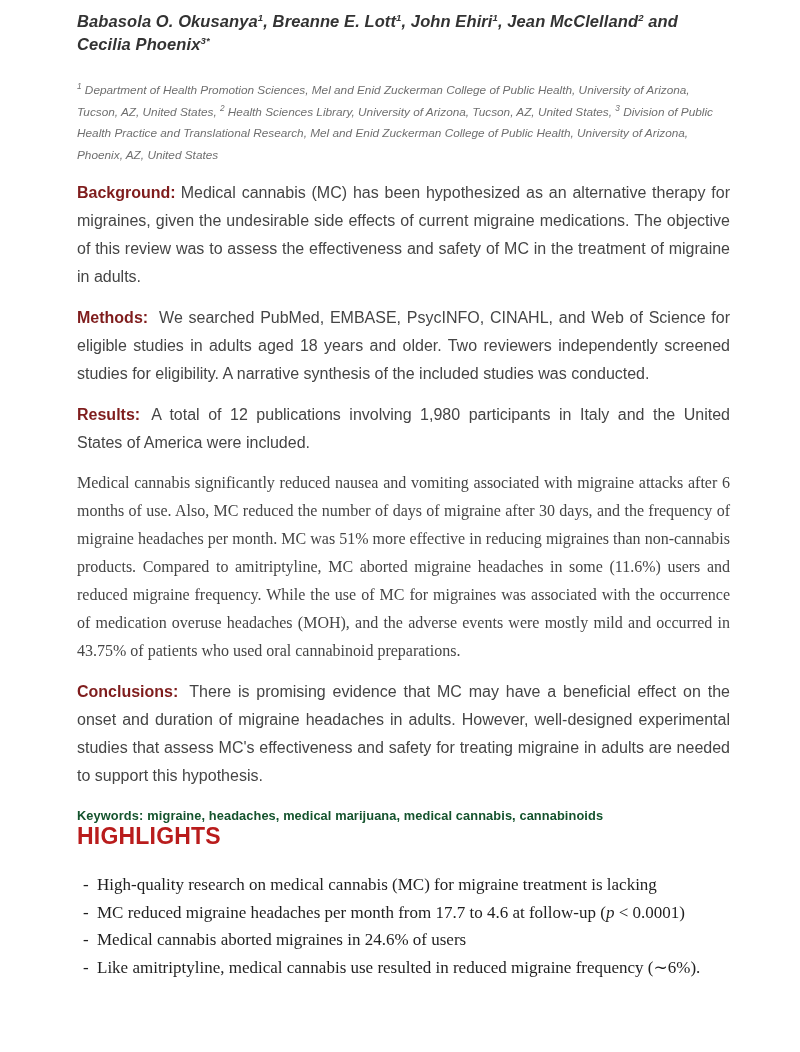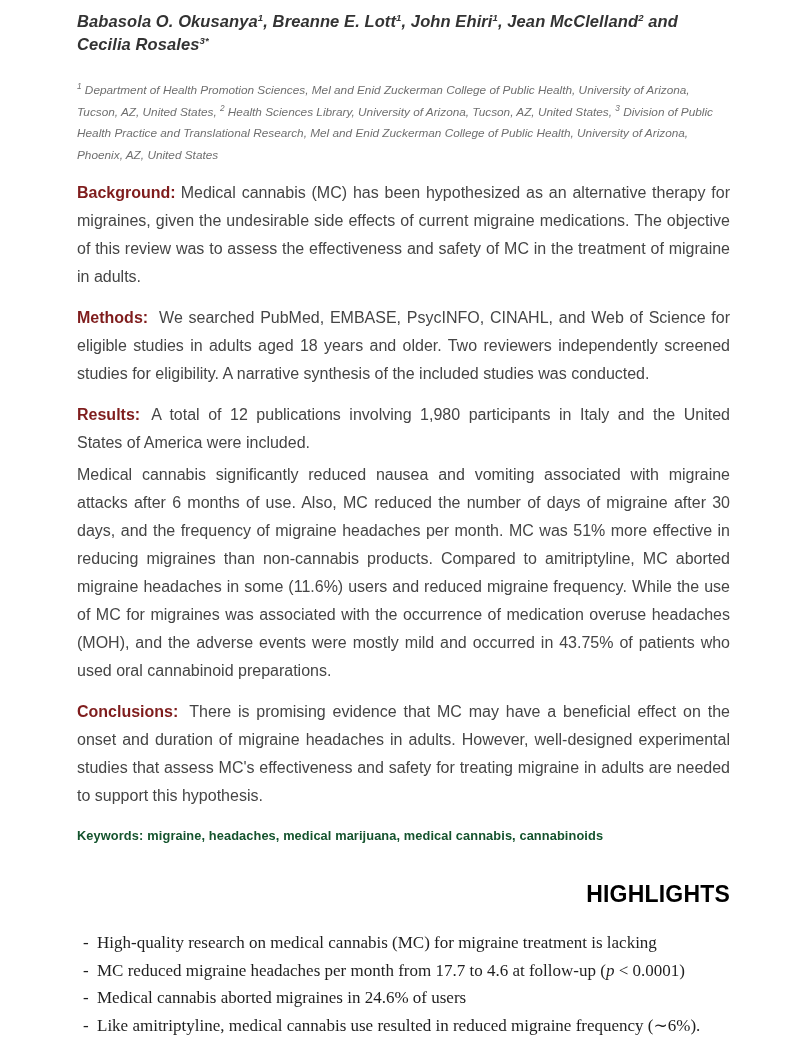--- a/index.html
+++ b/index.html
@@ -32,38 +32,36 @@
   }
   .affiliations sup { font-size: 70%; }
   sup { line-height: 0; vertical-align: super; }
   .abstract p.para {
     margin-top: 13px;
     font-size: 16px;
     line-height: 28px;
     color: #454545;
     text-align: justify;
   }
-  .abstract p.para.cont { margin-top: 4px; }
+  .abstract p.para.cont { margin-top: 12px; font-family: Liberation Serif, serif; }
   .plabel { font-weight: bold; color: #7f1d1d; margin-right: 5px; }
   .plabel.wide { margin-right: 11px; }
   .keywords {
     margin-top: 18px;
     font-size: 12.8px;
     font-weight: bold;
     color: #14532d;
     letter-spacing: 0.1px;
   }
   .klabel { margin-right: 4px; }
   .highlights-title {
-    margin-top: 38px;
     font-size: 23px;
     font-weight: bold;
-    color: #000000;
+    color: #b91c1c;
     letter-spacing: 0.2px;
-    text-align: right;
   }
   .hl-list {
     margin-top: 21px;
     list-style: none;
     font-family: "Liberation Serif", serif;
     font-size: 17px;
     line-height: 27.5px;
     color: #1f1f1f;
   }
   .hl-list li { display: flex; }
@@ -73,21 +71,21 @@
     margin-left: 6px;
   }
   .hl-list .hl-text { flex: 1; }
   .it { font-style: italic; }
 </style>
 </head>
 <body>
 
 <div class="page">
 
-  <div class="authors"><span>Babasola O. Okusanya</span><sup>1</sup><span>, Breanne E. Lott</span><sup>1</sup><span>, John Ehiri</span><sup>1</sup><span>, Jean McClelland</span><sup>2</sup><span> and</span><br><span>Cecilia Rosales</span><sup>3*</sup></div>
+  <div class="authors"><span>Babasola O. Okusanya</span><sup>1</sup><span>, Breanne E. Lott</span><sup>1</sup><span>, John Ehiri</span><sup>1</sup><span>, Jean McClelland</span><sup>2</sup><span> and</span><br><span>Cecilia Phoenix</span><sup>3*</sup></div>
 
   <div class="affiliations"><sup>1</sup><span> Department of Health Promotion Sciences, Mel and Enid Zuckerman College of Public Health, University of Arizona, Tucson, AZ, United States, </span><sup>2</sup><span> Health Sciences Library, University of Arizona, Tucson, AZ, United States, </span><sup>3</sup><span> Division of Public Health Practice and Translational Research, Mel and Enid Zuckerman College of Public Health, University of Arizona, Phoenix, AZ, United States</span></div>
 
   <div class="abstract">
 
     <p class="para">
       <span class="plabel">Background:</span><span>Medical cannabis (MC) has been hypothesized as an alternative therapy for migraines, given the undesirable side effects of current migraine medications. The objective of this review was to assess the effectiveness and safety of MC in the treatment of migraine in adults.</span>
     </p>
 
     <p class="para">

